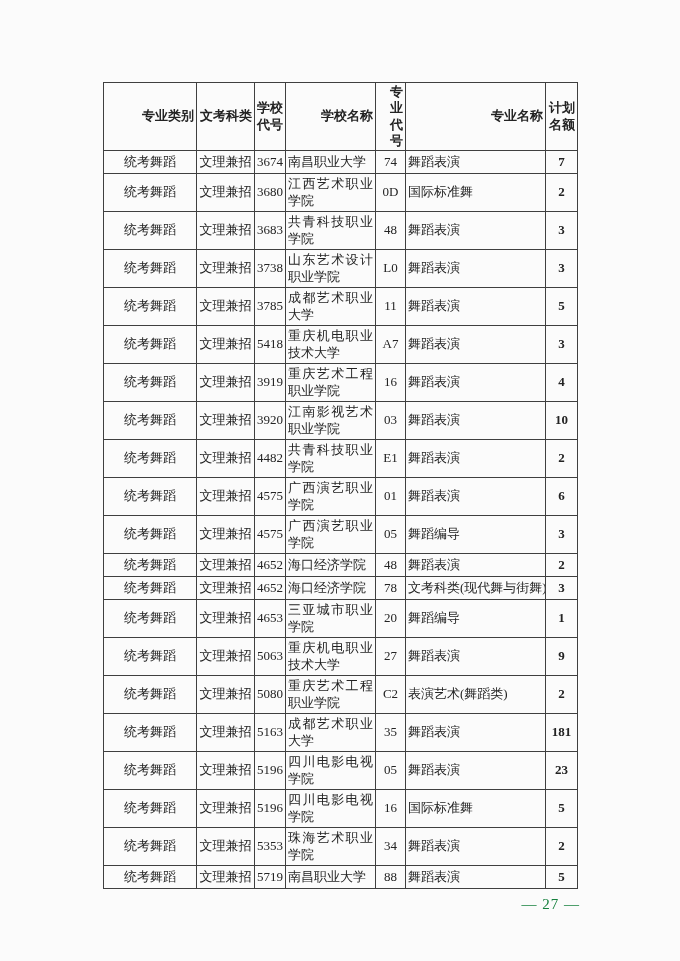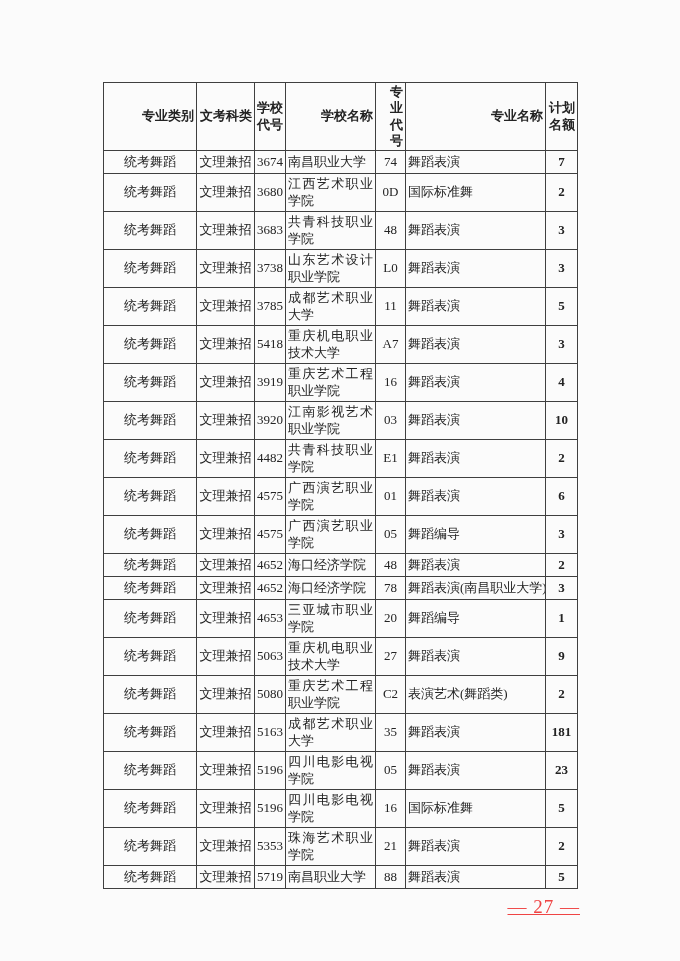--- a/index.html
+++ b/index.html
@@ -60,24 +60,23 @@
     margin-left: 30px;
   }
   td.c-quota {
     text-align: center;
     font-weight: bold;
   }
   .page-number {
     position: absolute;
     top: 896px;
     right: 100px;
-    font-size: 19px;
+    font-size: 15px;
     letter-spacing: 1px;
-    color: #ef4444;
-    text-decoration: underline;
+    color: #15803d;
   }
 </style>
 </head>
 <body>
 
 <div class="page">
 
   <table class="admission-table">
     <colgroup>
       <col style="width:93px">
@@ -207,21 +206,21 @@
           <td class="c-center">48</td>
           <td class="c-major">舞蹈表演</td>
           <td class="c-quota">2</td>
         </tr>
         <tr class="row-single">
           <td class="c-center">统考舞蹈</td>
           <td class="c-center">文理兼招</td>
           <td class="c-center">4652</td>
           <td class="c-school">海口经济学院</td>
           <td class="c-center">78</td>
-          <td class="c-major">舞蹈表演(南昌职业大学)</td>
+          <td class="c-major">文考科类(现代舞与街舞)</td>
           <td class="c-quota">3</td>
         </tr>
         <tr class="row-double">
           <td class="c-center">统考舞蹈</td>
           <td class="c-center">文理兼招</td>
           <td class="c-center">4653</td>
           <td class="c-school">三亚城市职业学院</td>
           <td class="c-center">20</td>
           <td class="c-major">舞蹈编导</td>
           <td class="c-quota">1</td>
@@ -269,21 +268,21 @@
           <td class="c-school">四川电影电视学院</td>
           <td class="c-center">16</td>
           <td class="c-major">国际标准舞</td>
           <td class="c-quota">5</td>
         </tr>
         <tr class="row-double">
           <td class="c-center">统考舞蹈</td>
           <td class="c-center">文理兼招</td>
           <td class="c-center">5353</td>
           <td class="c-school">珠海艺术职业学院</td>
-          <td class="c-center">21</td>
+          <td class="c-center">34</td>
           <td class="c-major">舞蹈表演</td>
           <td class="c-quota">2</td>
         </tr>
         <tr class="row-single">
           <td class="c-center">统考舞蹈</td>
           <td class="c-center">文理兼招</td>
           <td class="c-center">5719</td>
           <td class="c-school">南昌职业大学</td>
           <td class="c-center">88</td>
           <td class="c-major">舞蹈表演</td>

